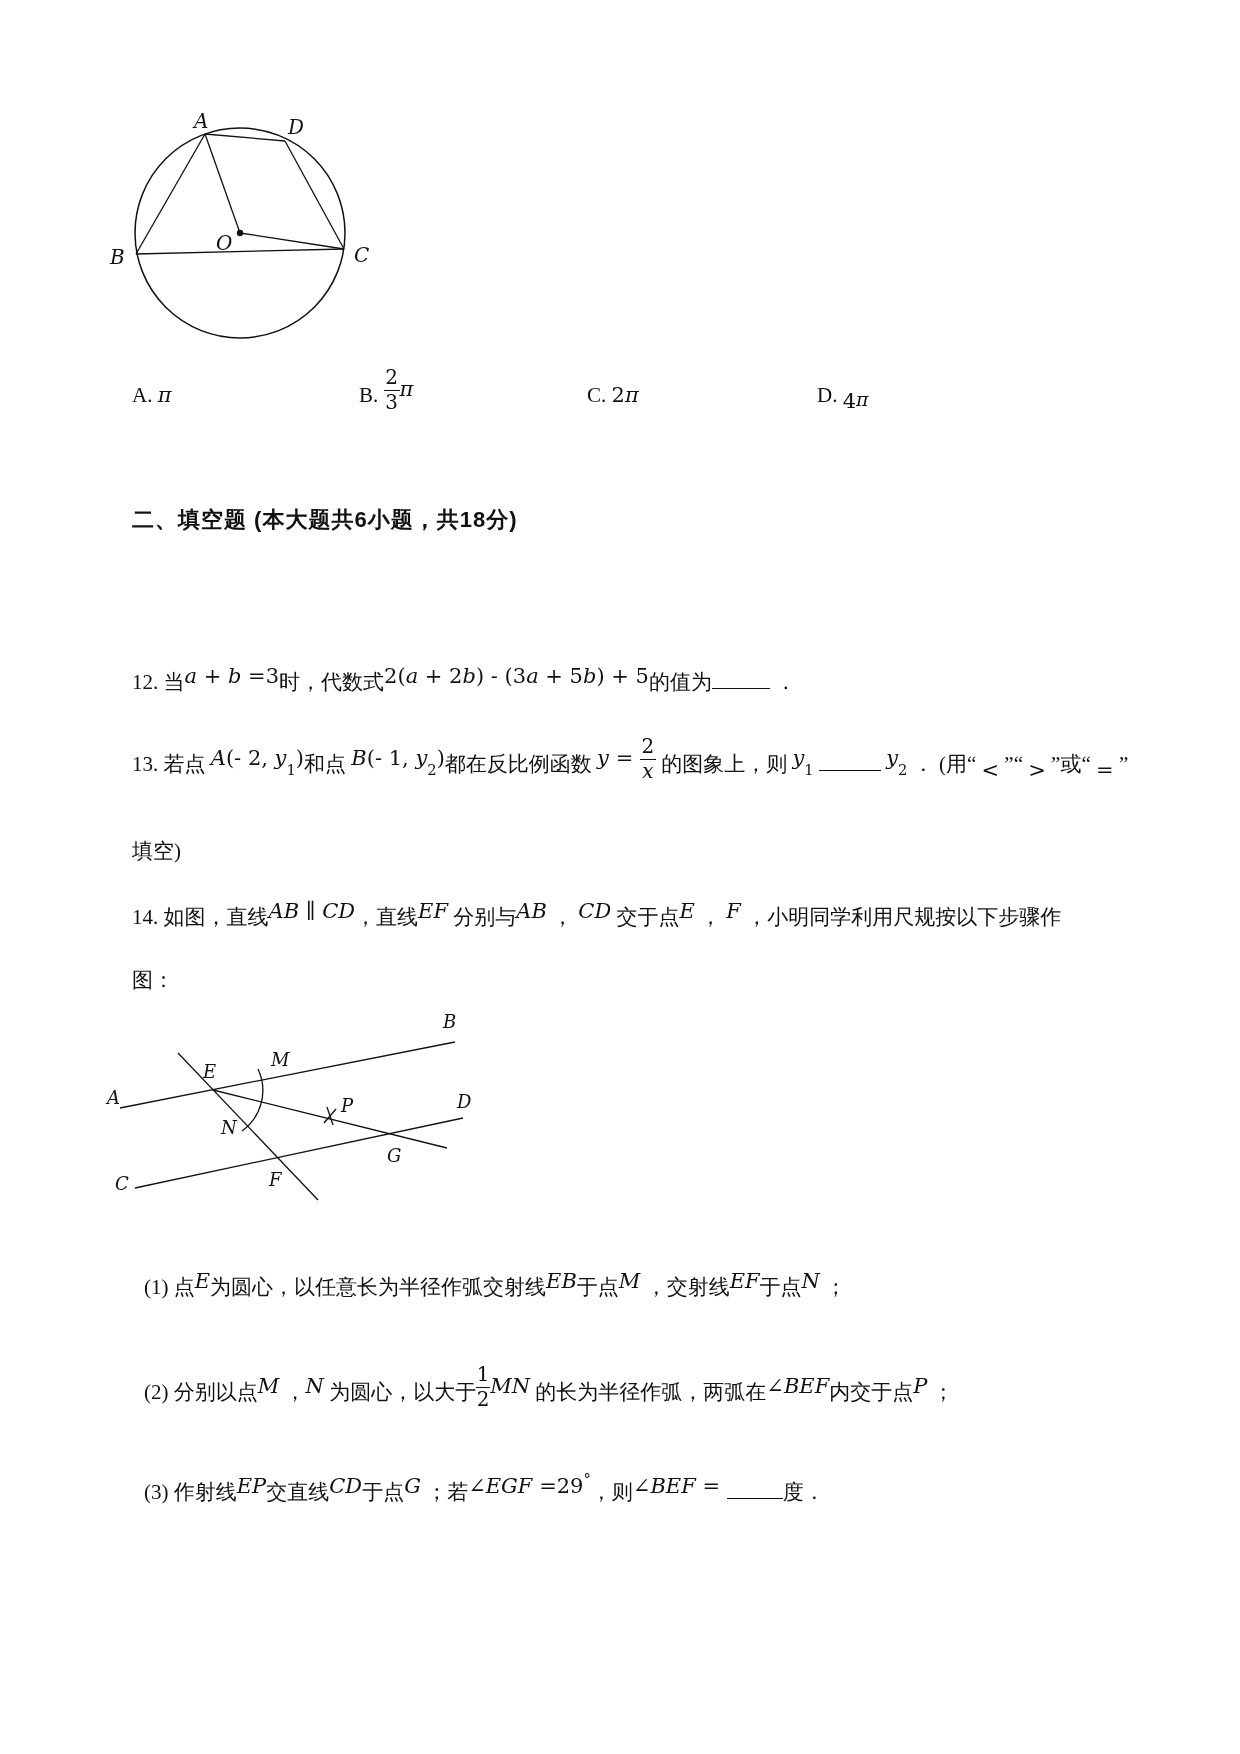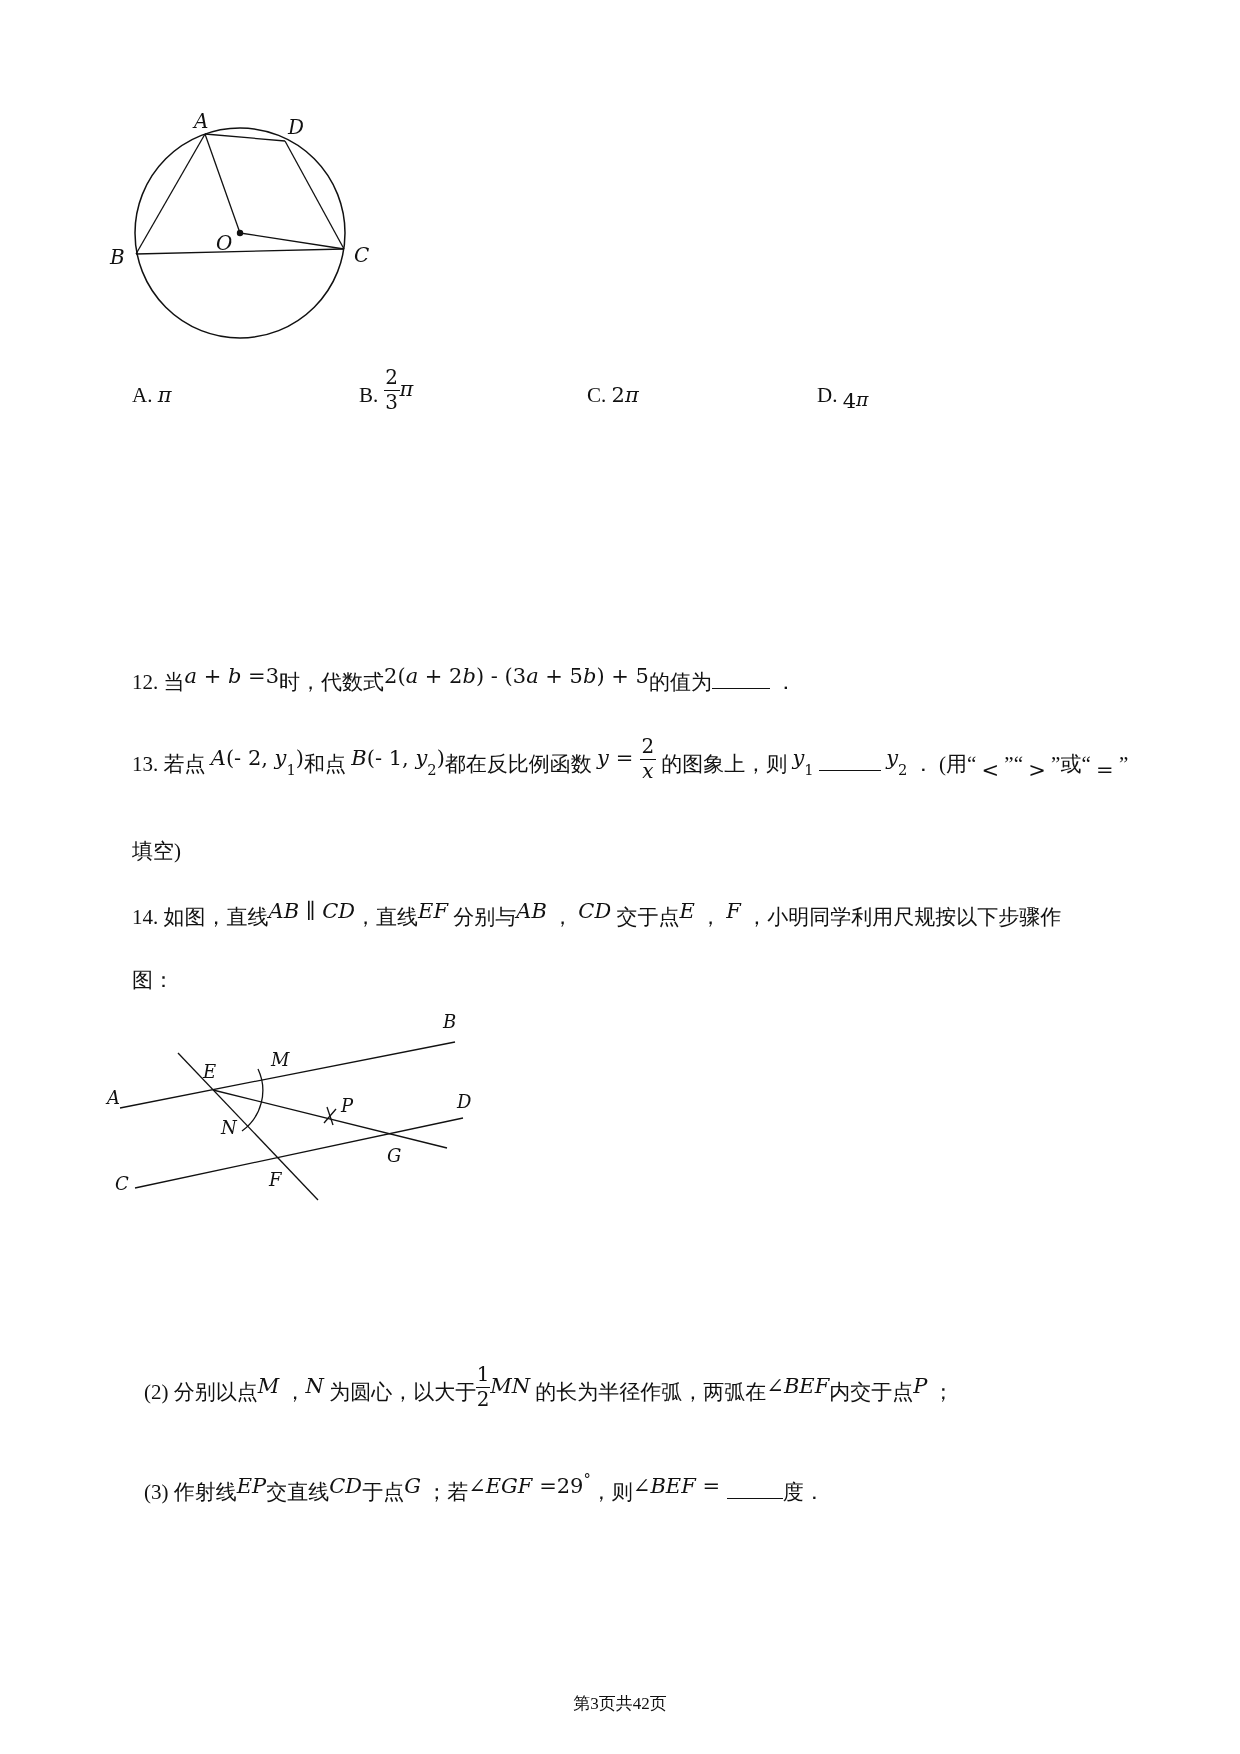--- a/index.html
+++ b/index.html
@@ -56,20 +56,21 @@
     <text x="10" y="176">B</text>
     <text x="254" y="174">C</text>
     <text x="116" y="162">O</text>
   </svg>
 
   <div class="tline opt" style="left:100px; top:378px"><span class="m-n">A. </span><span class="m-i0">π</span></div>
   <div class="tline opt" style="left:327px; top:378px"><span class="m-n">B. </span><span class="m-frac" style="width: 16px;"><span class="fnum">2</span><span class="fden">3</span></span><span class="m-i">π</span></div>
   <div class="tline opt" style="left:555px; top:378px"><span class="m-n">C. </span><span class="m-r0">2</span><span class="m-i0">π</span></div>
   <div class="tline opt" style="left:785px; top:378px"><span class="m-n">D. </span><span class="m-lo">4</span><span class="m-loi">π</span></div>
 
+  <div class="tline section-title" style="left:100px; top:503px">二、填空题 (本大题共6小题，共18分)</div>
 
   <div class="tline" style="left:100px; top:665px"><span class="m-n">12. 当</span><span class="m-i">a</span><span class="m-r"> + </span><span class="m-i">b</span><span class="m-r"> =3</span><span class="m-n">时，代数式</span><span class="m-r">2(</span><span class="m-i">a</span><span class="m-r"> + 2</span><span class="m-i">b</span><span class="m-r">) - (3</span><span class="m-i">a</span><span class="m-r"> + 5</span><span class="m-i">b</span><span class="m-r">) + 5</span><span class="m-n">的值为</span><span class="m-blank" style="width: 58px;"></span><span class="m-n"> ．</span></div>
   <div class="tline" style="left:100px; top:747px"><span class="m-n">13. 若点 </span><span class="m-i">A</span><span class="m-r">(- 2, </span><span class="m-i">y</span><span class="m-sub">1</span><span class="m-r">)</span><span class="m-n">和点 </span><span class="m-i">B</span><span class="m-r">(- 1, </span><span class="m-i">y</span><span class="m-sub">2</span><span class="m-r">)</span><span class="m-n">都在反比例函数 </span><span class="m-i">y</span><span class="m-r"> = </span><span class="m-frac fi" style="width: 16px;"><span class="fnum">2</span><span class="fden">x</span></span><span class="m-n"> 的图象上，则 </span><span class="m-i">y</span><span class="m-sub">1</span><span class="m-n"> </span><span class="m-blank" style="width: 62px;"></span><span class="m-n"> </span><span class="m-i">y</span><span class="m-sub">2</span><span class="m-n"> ． (用“ </span><span class="m-lo">&lt;</span><span class="m-n"> ”“ </span><span class="m-lo">&gt;</span><span class="m-n"> ”或“ </span><span class="m-lo">=</span><span class="m-n"> ”</span></div>
   <div class="tline" style="left:100px; top:834px">填空)</div>
 
   <div class="tline" style="left:100px; top:900px"><span class="m-n">14. 如图，直线</span><span class="m-i">AB</span><span class="m-r"> ∥ </span><span class="m-i">CD</span><span class="m-n">，直线</span><span class="m-i">EF</span><span class="m-n"> 分别与</span><span class="m-i">AB</span><span class="m-n"> ， </span><span class="m-i">CD</span><span class="m-n"> 交于点</span><span class="m-i">E</span><span class="m-n"> ， </span><span class="m-i">F</span><span class="m-n"> ，小明同学利用尺规按以下步骤作</span></div>
   <div class="tline" style="left:100px; top:963px">图：</div>
 
   <svg class="cons-svg" style="left:95px; top:1010px; width:400px; height:200px" viewBox="0 0 400 200">
     <line class="thin" x1="25" y1="98" x2="360" y2="32"></line>
@@ -84,18 +85,18 @@
     <text x="20" y="180">C</text>
     <text x="362" y="98">D</text>
     <text x="108" y="68">E</text>
     <text x="174" y="176">F</text>
     <text x="292" y="152">G</text>
     <text x="176" y="56">M</text>
     <text x="126" y="124">N</text>
     <text x="246" y="102">P</text>
   </svg>
 
+  <div class="tline" style="left:112px; top:1270px"><span class="m-n">(1) 点</span><span class="m-i">E</span><span class="m-n">为圆心，以任意长为半径作弧交射线</span><span class="m-i">EB</span><span class="m-n">于点</span><span class="m-i">M</span><span class="m-n"> ，交射线</span><span class="m-i">EF</span><span class="m-n">于点</span><span class="m-i">N</span><span class="m-n"> ；</span></div>
   <div class="tline" style="left:112px; top:1375px"><span class="m-n">(2) 分别以点</span><span class="m-i">M</span><span class="m-n"> ，</span><span class="m-i">N</span><span class="m-n"> 为圆心，以大于</span><span class="m-frac" style="width: 14px;"><span class="fnum">1</span><span class="fden">2</span></span><span class="m-i">MN</span><span class="m-n"> 的长为半径作弧，两弧在</span><span class="m-r">∠</span><span class="m-i">BEF</span><span class="m-n">内交于点</span><span class="m-i">P</span><span class="m-n"> ；</span></div>
   <div class="tline" style="left:112px; top:1475px"><span class="m-n">(3) 作射线</span><span class="m-i">EP</span><span class="m-n">交直线</span><span class="m-i">CD</span><span class="m-n">于点</span><span class="m-i">G</span><span class="m-n"> ；若</span><span class="m-r">∠</span><span class="m-i">EGF</span><span class="m-r"> =29</span><span class="m-sup">°</span><span class="m-n">，则</span><span class="m-r">∠</span><span class="m-i">BEF</span><span class="m-r"> = </span><span class="m-blank" style="width: 56px;"></span><span class="m-n">度．</span></div>
 
-  <div class="footer">第3页共42页</div>
 
 </div>
 
 </body></html>

